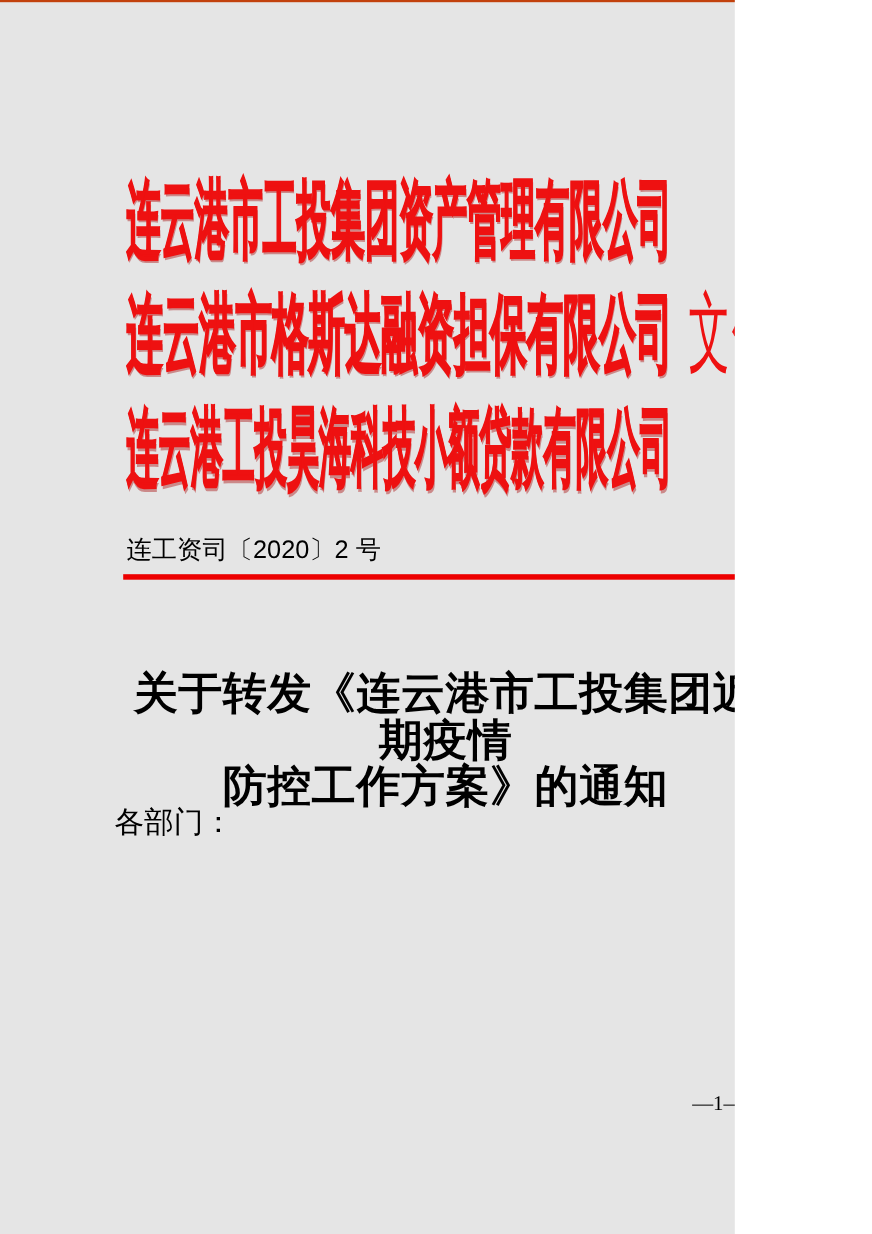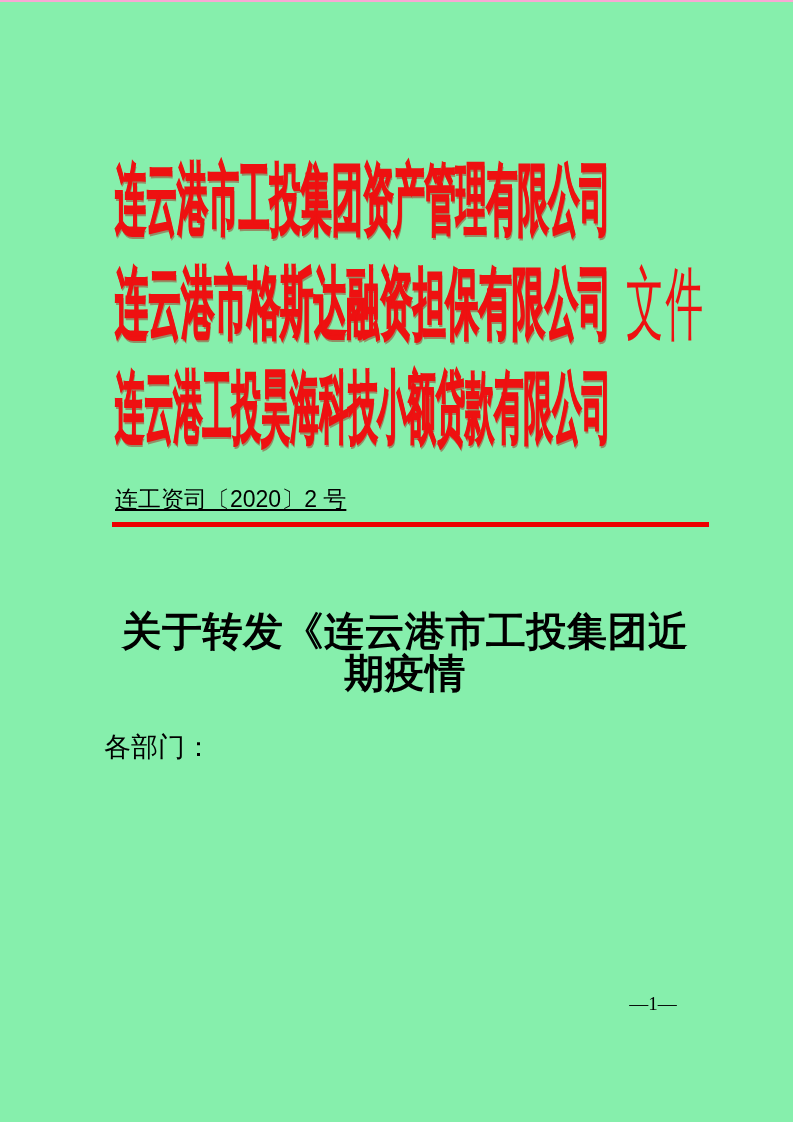--- a/index.html
+++ b/index.html
@@ -1,24 +1,24 @@
 <!DOCTYPE html>
 <html><head>
 <meta charset="utf-8">
 <style>
   * { margin:0; padding:0; box-sizing:border-box; }
   html,body { background:#ffffff; }
   .page {
     position:relative;
-    width:793px; height:1122px;
-    background:#86efac;
+    width:668px; height:1122px;
+    background:#e5e5e5;
     overflow:hidden;
     font-family:"Liberation Sans","DejaVu Sans",sans-serif;
     color:#000;
-    border-top:2px solid #f9a8d4;
+    border-top:2px solid #c2410c;
   }
 
   
   .letterhead { position:absolute; left:115px; top:146px; }
   .org-row { height:104px; line-height:104px; white-space:nowrap; }
   .org-name {
     display:inline-block;
     font-family:"Liberation Serif","DejaVu Serif",serif;
     font-weight:700;
     font-size:78px;
@@ -41,21 +41,21 @@
     letter-spacing:4px;
     transform-origin:left center;
     transform:scaleX(0.47);
     white-space:nowrap;
   }
 
   
   .meta-row {
     position:absolute; left:115px; top:483px; width:592px;
     display:flex; justify-content:space-between; align-items:center;
-    font-size:23px; line-height:28px;text-decoration:underline;
+    font-size:23px; line-height:28px;
   }
 
   
   .red-rule {
     position:absolute; left:112px; top:520px;
     width:597px; height:5px;
     background:#ed0000;
   }
 
   
@@ -103,20 +103,21 @@
   <div class="doc-label">文件</div>
 
   <div class="meta-row">
     <span>连工资司〔2020〕2 号</span>
   </div>
 
   <div class="red-rule"></div>
 
   <div class="doc-title">
     <div>关于转发《连云港市工投集团近期疫情</div>
+    <div>防控工作方案》的通知</div>
   </div>
 
   <div class="body-block">
     <div class="salutation">各部门：</div>
   </div>
 
   <div class="page-number">—1—</div>
 
 </div>
 

